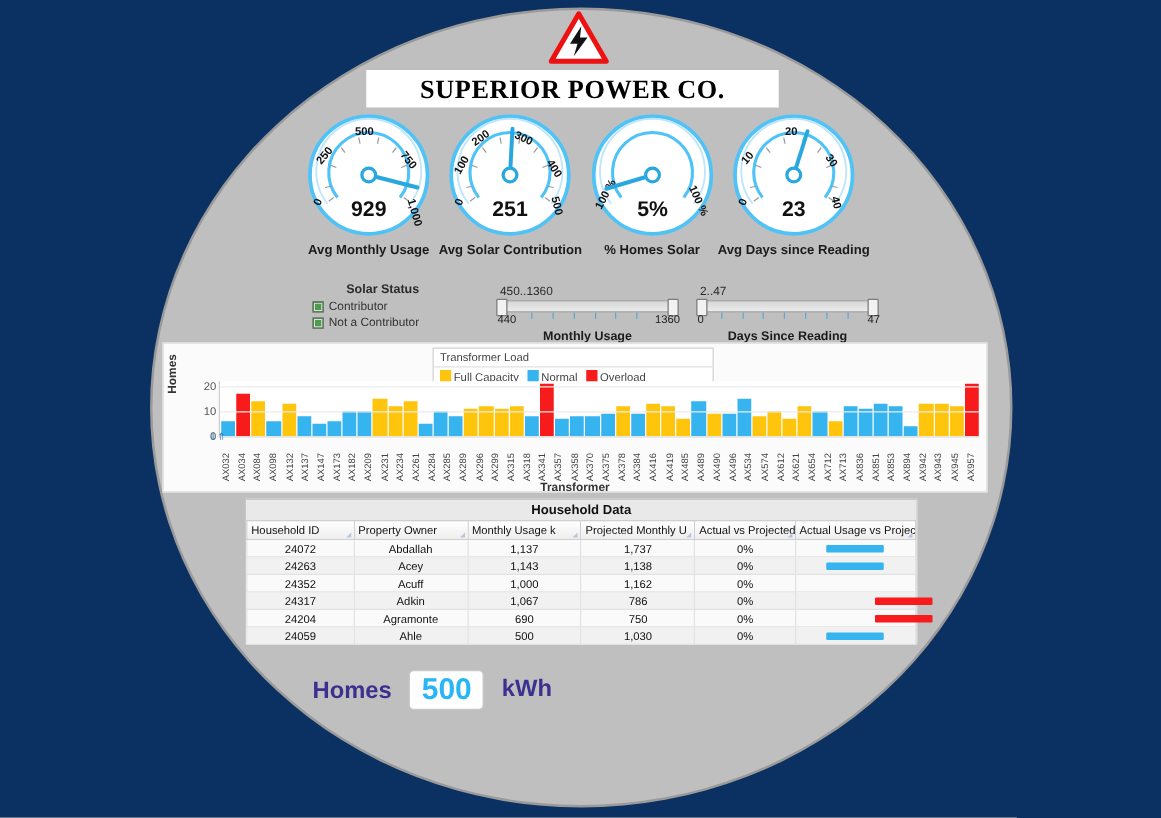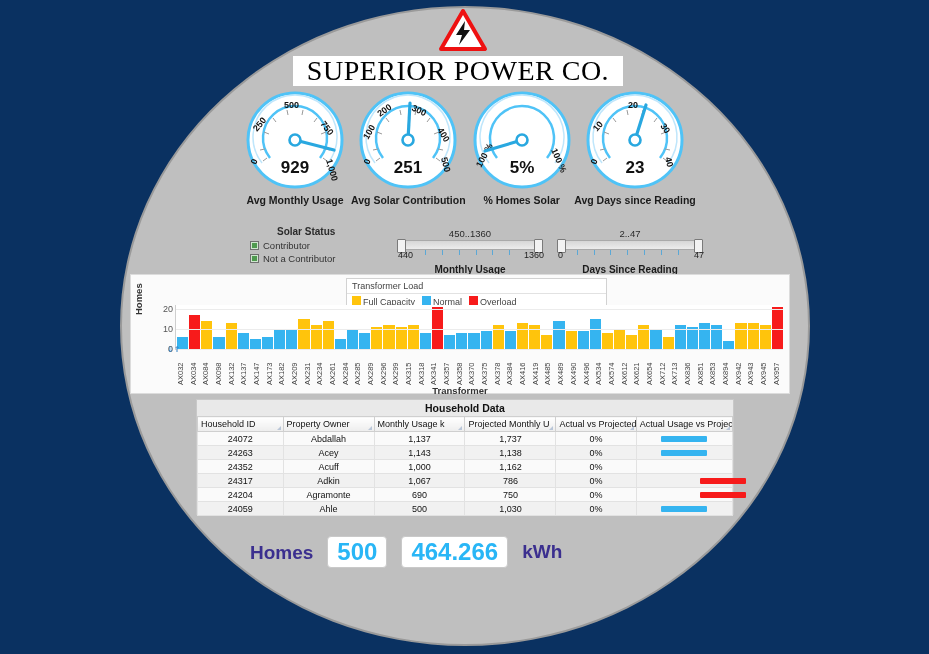--- a/index.html
+++ b/index.html
@@ -27,21 +27,21 @@
   }
   
   #title-plate {
     position:absolute; left:293px; top:56px;
     width:330px; height:30px;
     background:#ffffff;
     display:flex; align-items:center; justify-content:center;
   }
   #title-plate .t {
     font-family: "Liberation Serif", serif;
-    font-size: 28px; font-weight: 400;
+    font-size: 21px; font-weight: 700;
     letter-spacing: 0.5px; color:#000;
     white-space: nowrap;
   }
   
   #gauge-row {
     position:absolute; left:240px; top:88px;
     width:450px; height:118px;
     display:flex; justify-content:space-between;
   }
   .gauge-cell { width:110px; position:relative; }
@@ -57,21 +57,21 @@
   #solar-status { position:absolute; left:10px; top:0;text-align:right; }
   #solar-status .hdr { font-size:10px; font-weight:bold; color:#2b2b2b; margin-bottom:3px; }
   .chk-row { display:flex; align-items:center; gap:4px; margin-bottom:2px; }
   .chk-box {
     width:9px; height:9px; background:#4f9a4f;
     border:1px solid #6f6f6f; display:inline-block;
     box-shadow: inset 0 0 0 1px #cfe6cf;
   }
   .chk-lbl { font-size:9.5px; color:#333; }
   .slider-wrap { position:absolute; width:140px; }
-  .slider-top-val { text-align:center; font-size:9.5px; color:#2b2b2b; margin-bottom:1px; }
+  .slider-top-val { text-align:left; font-size:9.5px; color:#2b2b2b; margin-bottom:1px; }
   .slider-track {
     position:relative; height:10px;
     background: linear-gradient(#d6d6d6,#ececec);
     border:1px solid #a9a9a9; border-radius:2px;
   }
   .slider-handle {
     position:absolute; top:-2px; width:9px; height:14px;
     background:#f2f2f2; border:1px solid #7a7a7a; border-radius:1px;
   }
   .slider-handle.left { left:-4px; }
@@ -85,21 +85,21 @@
   .slider-ends .hi { position:absolute; right:-4px; top:-6px; }
   .slider-name { text-align:center; font-size:10px; font-weight:bold; color:#1b1b1b; margin-top:-3px; }
   
   #chart-panel {
     position:absolute; left:130px; top:274px;
     width:660px; height:120px;
     background:#fbfbfb; border:1px solid #dcdcdc;
   }
   #legend-box {
     position:absolute; left:215px; top:3px;
-    width:261px; background:#fff; border:1px solid #d2d2d2;
+    width:225px; background:#fff; border:1px solid #d2d2d2;
     font-size:9px; color:#444;
   }
   #legend-title { padding:2px 5px; border-bottom:1px solid #e2e2e2; }
   #legend-items { display:flex; align-items:center; gap:7px; padding:2px 5px; }
   .lg { display:flex; align-items:center; gap:2px; }
   .lg i { width:9px; height:11px; display:inline-block; }
   #plot {
     position:absolute; left:44px; top:30px; right:6px; height:45px;
     border-left:1px solid #cfcfcf; border-bottom:1px solid #cfcfcf;
     background:#fff;
@@ -547,16 +547,15 @@
           <td style="position: relative;"><span class="databar" style="width: 46px; background: rgb(53, 180, 240); margin-left: 0px;"></span></td>
         </tr>
       </tbody>
   </table>
 </div>
 
 <div id="footer">
   <div id="footer-row">
     <span class="kpi-label">Homes</span>
     <span class="kpi-box">500</span>
-    <span class="kpi-box">464.266</span>
     <span id="unit">kWh</span>
   </div>
 </div>
 
 </body></html>

